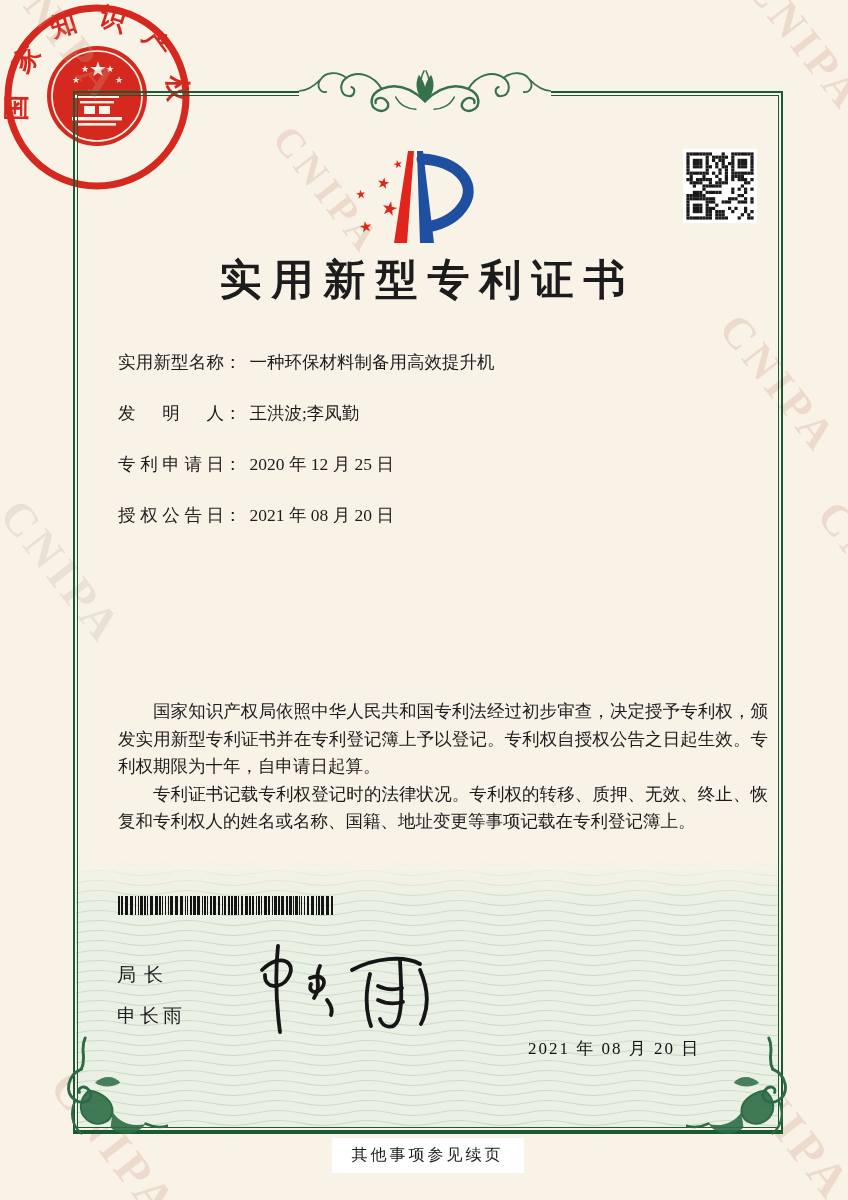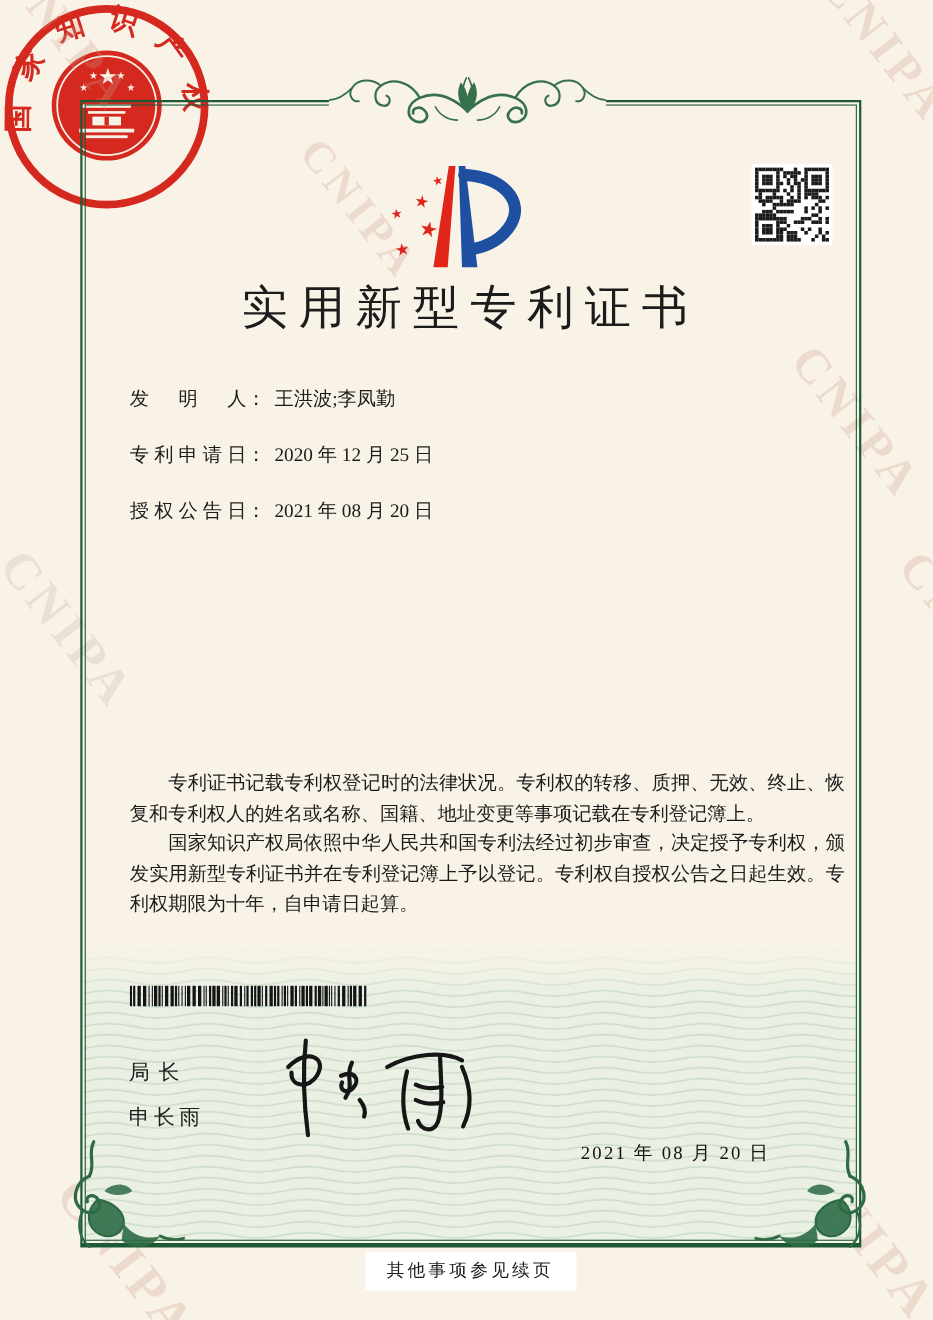--- a/index.html
+++ b/index.html
@@ -20,21 +20,21 @@
   #top-ornament{position:absolute;left:299px;top:62px;width:252px;height:58px;z-index:6;background:#f9f3e7;}
   .corner-ornament{position:absolute;width:112px;height:112px;z-index:6;}
   #corner-left{left:56px;top:1036px;}
   #corner-right{left:686px;top:1036px;transform:scaleX(-1);}
 
   .content{position:absolute;z-index:7;color:#1c1c1c;}
 
   #cert-number{left:114px;top:145px;font-size:19px;letter-spacing:2px;}
   #logo{left:350px;top:143px;width:140px;height:108px;}
   #qr{left:683px;top:149px;width:74px;height:74px;}
-  #title{left:76px;top:252px;width:703px;text-align:center;font-size:42px;font-weight:400;letter-spacing:10px;}
+  #title{left:76px;top:252px;width:703px;text-align:center;font-size:42px;font-weight:700;letter-spacing:10px;}
 
   #fields{left:118px;top:350px;width:650px;font-size:17.5px;}
   .field-row{position:relative;margin-bottom:29px;height:22px;white-space:nowrap;}
   .field-label{display:inline-block;width:106px;text-align:justify;text-align-last:justify;}
   .field-colon{display:inline-block;margin-right:8px;}
   .pair2{position:absolute;left:330px;top:0;}
   .pair2 .field-label{width:90px;}
 
   #body-text{left:118px;top:698px;width:650px;font-size:17.5px;line-height:27.5px;text-align:justify;}
   #body-text p{margin:0;text-indent:2em;}
@@ -371,34 +371,37 @@
       <rect x="64.2" y="67.4" width="3.2" height="3.2" fill="#1a1a1a"></rect>
       <rect x="67.4" y="67.4" width="3.2" height="3.2" fill="#1a1a1a"></rect>
     </svg>
 
   
   <div id="title" class="content">实用新型专利证书</div>
 
   
   <div id="fields" class="content">
     <div class="field-row">
+      <span class="field-label">实用新型名称</span><span class="field-colon">：</span><span>一种环保材料制备用高效提升机</span>
+    </div>
+    <div class="field-row">
       <span class="field-label">发明人</span><span class="field-colon">：</span><span>王洪波;李凤勤</span>
     </div>
     <div class="field-row">
       <span class="field-label">专利申请日</span><span class="field-colon">：</span><span>2020 年 12 月 25 日</span>
     </div>
     <div class="field-row">
       <span class="field-label">授权公告日</span><span class="field-colon">：</span><span>2021 年 08 月 20 日</span>
     </div>
   </div>
 
   
   <div id="body-text" class="content">
+    <p>国家知识产权局依照中华人民共和国专利法经过初步审查，决定授予专利权，颁发实用新型专利证书并在专利登记簿上予以登记。专利权自授权公告之日起生效。专利权期限为十年，自申请日起算。</p>
     <p>专利证书记载专利权登记时的法律状况。专利权的转移、质押、无效、终止、恢复和专利权人的姓名或名称、国籍、地址变更等事项记载在专利登记簿上。</p>
-    <p>国家知识产权局依照中华人民共和国专利法经过初步审查，决定授予专利权，颁发实用新型专利证书并在专利登记簿上予以登记。专利权自授权公告之日起生效。专利权期限为十年，自申请日起算。</p>
   </div>
 
   
   <div id="barcode" class="content"><i style="width:2px"></i><i style="width:1px;background:transparent"></i><i style="width:2px"></i><i style="width:2px;background:transparent"></i><i style="width:3px"></i><i style="width:2px;background:transparent"></i><i style="width:3px"></i><i style="width:2px;background:transparent"></i><i style="width:1px"></i><i style="width:2px;background:transparent"></i><i style="width:1px"></i><i style="width:1px;background:transparent"></i><i style="width:3px"></i><i style="width:1px;background:transparent"></i><i style="width:2px"></i><i style="width:1px;background:transparent"></i><i style="width:1px"></i><i style="width:2px;background:transparent"></i><i style="width:3px"></i><i style="width:2px;background:transparent"></i><i style="width:3px"></i><i style="width:1px;background:transparent"></i><i style="width:2px"></i><i style="width:1px;background:transparent"></i><i style="width:1px"></i><i style="width:2px;background:transparent"></i><i style="width:1px"></i><i style="width:2px;background:transparent"></i><i style="width:1px"></i><i style="width:1px;background:transparent"></i><i style="width:3px"></i><i style="width:2px;background:transparent"></i><i style="width:3px"></i><i style="width:2px;background:transparent"></i><i style="width:3px"></i><i style="width:2px;background:transparent"></i><i style="width:1px"></i><i style="width:1px;background:transparent"></i><i style="width:1px"></i><i style="width:2px;background:transparent"></i><i style="width:2px"></i><i style="width:1px;background:transparent"></i><i style="width:3px"></i><i style="width:1px;background:transparent"></i><i style="width:3px"></i><i style="width:2px;background:transparent"></i><i style="width:1px"></i><i style="width:1px;background:transparent"></i><i style="width:2px"></i><i style="width:1px;background:transparent"></i><i style="width:1px"></i><i style="width:2px;background:transparent"></i><i style="width:2px"></i><i style="width:1px;background:transparent"></i><i style="width:3px"></i><i style="width:2px;background:transparent"></i><i style="width:2px"></i><i style="width:2px;background:transparent"></i><i style="width:1px"></i><i style="width:1px;background:transparent"></i><i style="width:2px"></i><i style="width:2px;background:transparent"></i><i style="width:2px"></i><i style="width:1px;background:transparent"></i><i style="width:2px"></i><i style="width:1px;background:transparent"></i><i style="width:3px"></i><i style="width:1px;background:transparent"></i><i style="width:1px"></i><i style="width:2px;background:transparent"></i><i style="width:2px"></i><i style="width:2px;background:transparent"></i><i style="width:3px"></i><i style="width:1px;background:transparent"></i><i style="width:2px"></i><i style="width:1px;background:transparent"></i><i style="width:2px"></i><i style="width:2px;background:transparent"></i><i style="width:1px"></i><i style="width:1px;background:transparent"></i><i style="width:2px"></i><i style="width:1px;background:transparent"></i><i style="width:1px"></i><i style="width:2px;background:transparent"></i><i style="width:3px"></i><i style="width:1px;background:transparent"></i><i style="width:2px"></i><i style="width:2px;background:transparent"></i><i style="width:1px"></i><i style="width:1px;background:transparent"></i><i style="width:3px"></i><i style="width:1px;background:transparent"></i><i style="width:2px"></i><i style="width:1px;background:transparent"></i><i style="width:3px"></i><i style="width:2px;background:transparent"></i><i style="width:2px"></i><i style="width:1px;background:transparent"></i><i style="width:3px"></i><i style="width:1px;background:transparent"></i><i style="width:1px"></i><i style="width:1px;background:transparent"></i><i style="width:3px"></i><i style="width:1px;background:transparent"></i><i style="width:1px"></i><i style="width:1px;background:transparent"></i><i style="width:1px"></i><i style="width:2px;background:transparent"></i><i style="width:1px"></i><i style="width:2px;background:transparent"></i><i style="width:2px"></i><i style="width:2px;background:transparent"></i><i style="width:3px"></i><i style="width:2px;background:transparent"></i><i style="width:1px"></i><i style="width:1px;background:transparent"></i><i style="width:2px"></i><i style="width:1px;background:transparent"></i><i style="width:3px"></i><i style="width:2px;background:transparent"></i><i style="width:3px"></i><i style="width:2px;background:transparent"></i><i style="width:2px"></i><i style="width:2px;background:transparent"></i></div>
 
   
   <div id="officer-title" class="content">局长</div>
   <div id="officer-name" class="content">申长雨</div>
 
   

